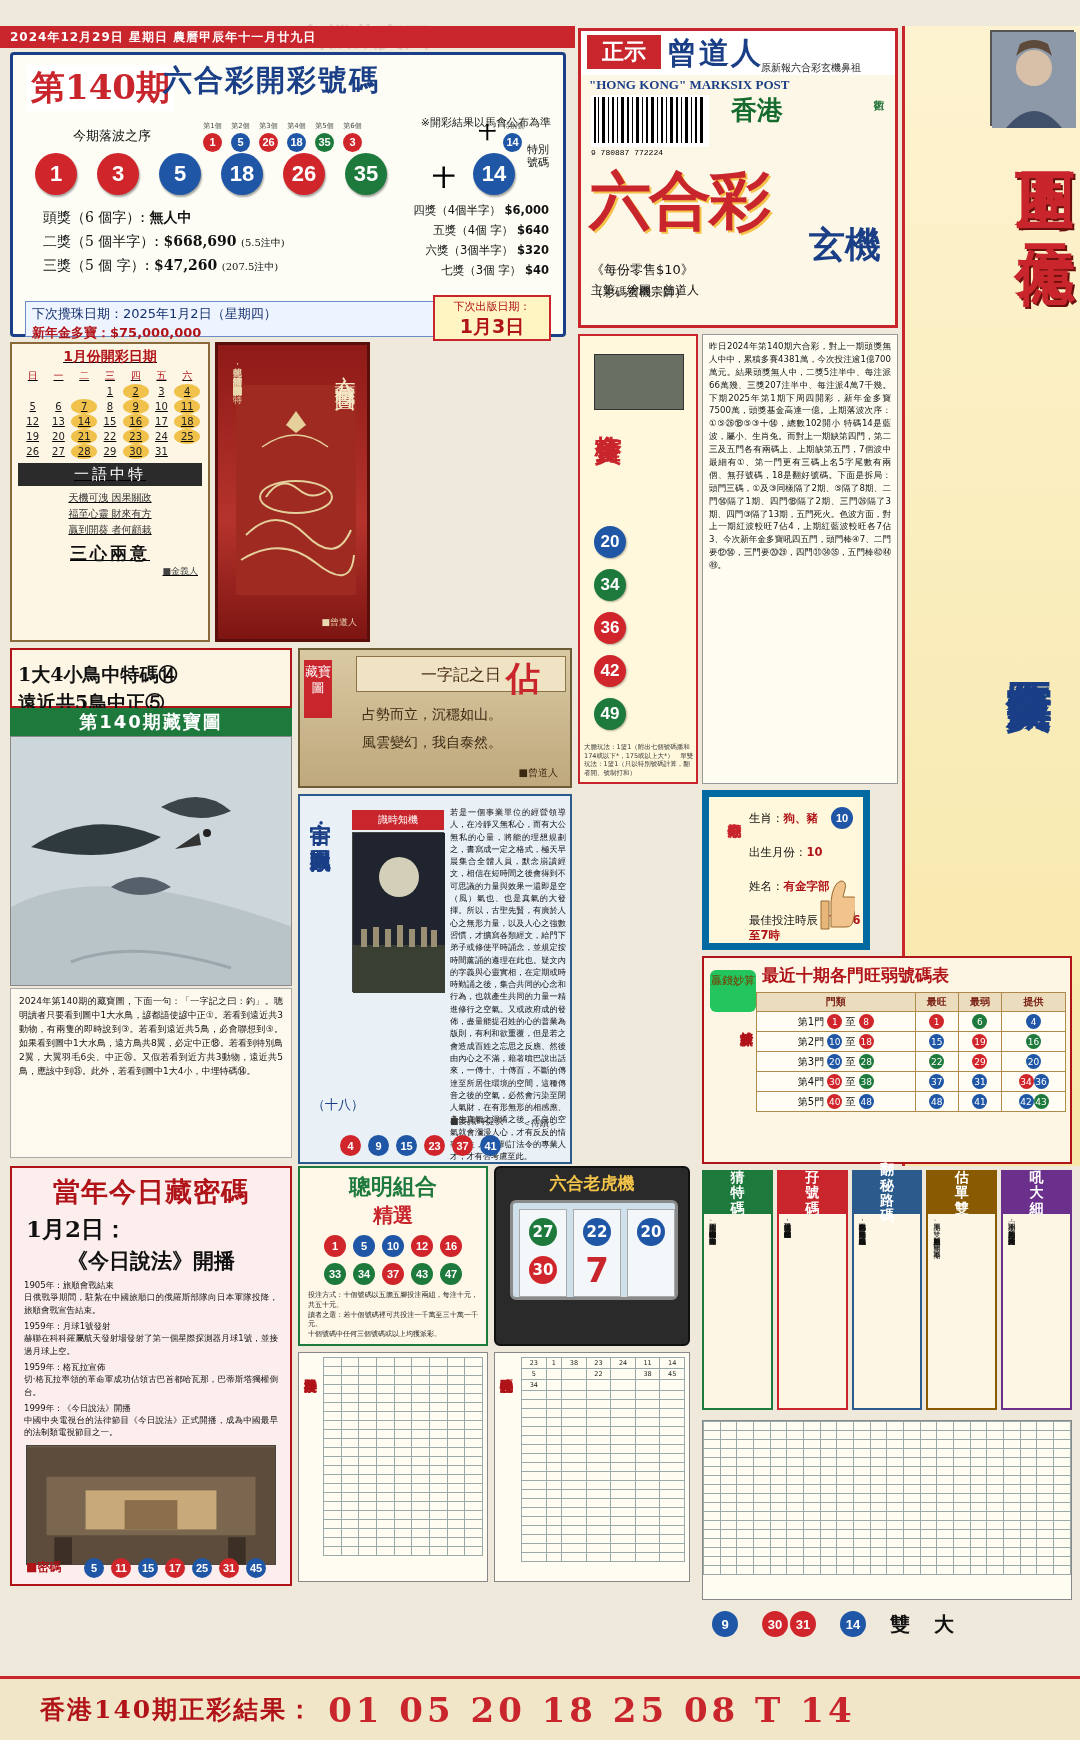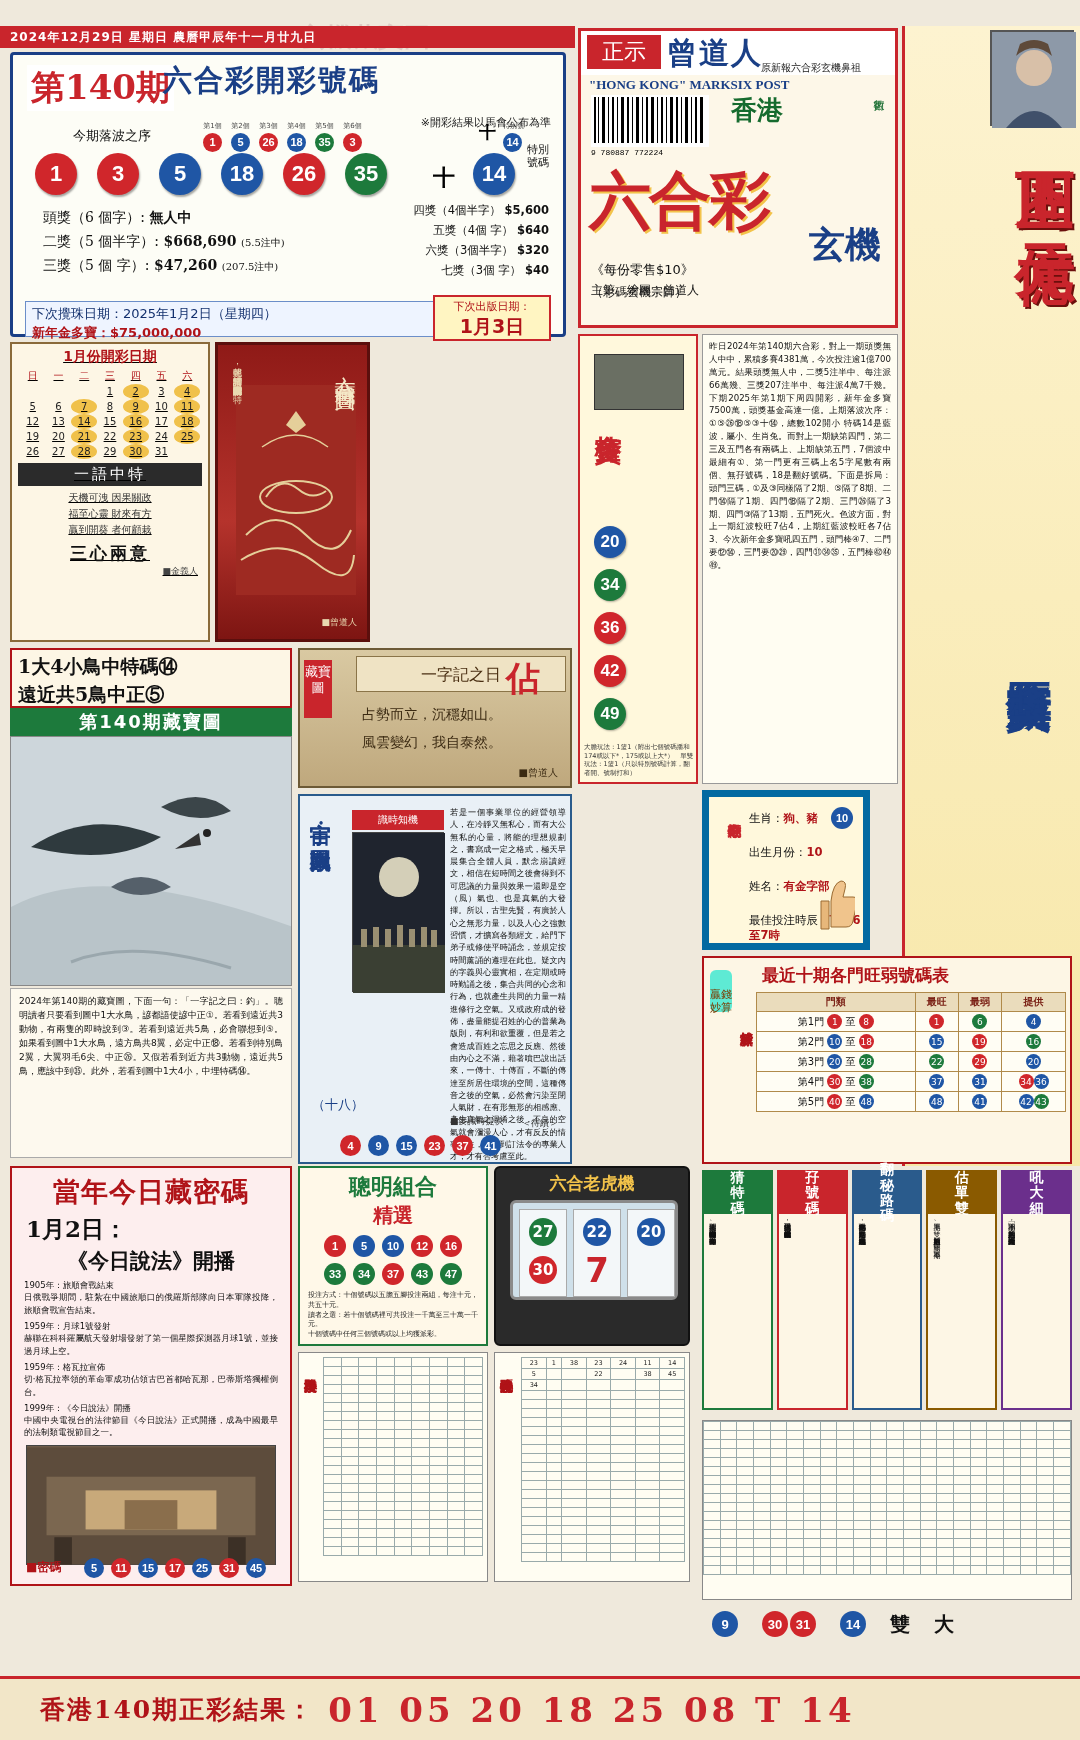--- a/index.html
+++ b/index.html
@@ -107,21 +107,21 @@
      font-family:"DejaVu Serif", serif; letter-spacing:4px; }
   #posterTextL { position:absolute; left:12px; top:16px; font-size:9px; color:#e9d9b0; line-height:1.6;}
   #posterSign { position:absolute; right:10px; bottom:10px; font-size:9px; color:#e9d9b0;}
   #posterArt { position:absolute; left:18px; top:40px; width:120px; height:210px; }
 
   
   #masthead { left:578px; top:28px; width:320px; height:300px;
      background:#fdf7e8; border:3px solid #c9252c;}
   #mhTop { position:absolute; left:0; top:0; width:100%; height:44px; background:#fff;}
   #mhZhengShi { position:absolute; left:6px; top:4px; width:74px; height:34px;
-     background:#c9252c; color:#fff; font-size:22px; font-weight:normal; text-align:center; line-height:34px;}
+     background:#c9252c; color:#fff; font-size:22px; font-weight:bold; text-align:center; line-height:34px;}
   #mhName { position:absolute; left:86px; top:2px; font-size:30px; font-weight:bold;
      color:#1a3f86; font-family:"DejaVu Serif", serif; letter-spacing:2px;}
   #mhSub { position:absolute; left:180px; top:30px; font-size:10px; color:#222;}
   #mhEng { position:absolute; left:8px; top:46px; font-size:13px; font-weight:bold; color:#1a3f86;
      font-family:"Liberation Serif", serif;}
   #barcode { position:absolute; left:10px; top:64px; width:118px; height:52px; background:#fff;}
   #barcodeNum { position:absolute; left:10px; top:117px; font-size:8px; font-family:"Liberation Mono", monospace;}
   #mhHK { position:absolute; left:150px; top:62px; font-size:26px; font-weight:bold; color:#166b2e;
      font-family:"DejaVu Serif", serif;}
   #mhShuShu { position:absolute; right:10px; top:60px; font-size:11px; color:#166b2e;}
@@ -156,21 +156,21 @@
   #jdbFoot { position:absolute; left:4px; bottom:4px; width:112px; font-size:6.5px; color:#333; line-height:1.35;}
 
   
   #commentary { left:702px; top:334px; width:196px; height:450px;
      background:#fffdf2; border:1px solid #999; padding:5px 6px;
      font-size:8.6px; line-height:1.5; color:#111; text-align:justify;}
 
   
   #tip145 { left:10px; top:648px; width:282px; height:60px;
      background:#fdf6e5; border:2px solid #b01318;}
-  #tip145 .l1 { font-size:19px; font-weight:bold; color:#111; padding:4px 6px 0; font-family:"DejaVu Serif", serif;}
+  #tip145 .l1 { font-size:19px; font-weight:bold; color:#111; padding:12px 6px 0; font-family:"DejaVu Serif", serif;}
   #tip145 .l2 { font-size:19px; font-weight:bold; color:#111; padding:2px 6px; font-family:"DejaVu Serif", serif;}
   #tip145Bar { left:10px; top:708px; width:282px; height:28px; background:#1d7a3c; color:#fff;
      font-size:18px; font-weight:bold; text-align:center; line-height:28px; letter-spacing:2px;}
   #hiddenPic { left:10px; top:736px; width:282px; height:250px;
      background:linear-gradient(#cfd8dd,#e9eef0); border:1px solid #888; overflow:hidden;}
   #hiddenTxt { left:10px; top:988px; width:282px; height:170px; background:#fdf9ee;
      border:1px solid #aaa; padding:6px 8px; font-size:9px; line-height:1.55; color:#111; text-align:justify;}
 
   
   #oneword { left:298px; top:648px; width:274px; height:140px;
@@ -207,22 +207,22 @@
   #zdLeft { position:absolute; left:4px; top:16px; width:30px; font-size:14px; color:#c9252c;
      font-weight:bold; text-align:center; line-height:1.25;}
   .zdRow { position:absolute; left:40px; font-size:11.5px; color:#111;}
   #zdBall { position:absolute; right:10px; top:10px; width:22px; height:22px; font-size:11px;}
   #zdThumb { position:absolute; right:8px; bottom:10px; width:44px; height:56px; }
 
   
   #recent { left:702px; top:956px; width:370px; height:208px;
      background:#fdf6e5; border:2px solid #b01318;}
   #recentTitle { position:absolute; left:58px; top:6px; font-size:17px; font-weight:bold; color:#b01318;}
-  #recentBadge { position:absolute; left:6px; top:12px; width:22px; height:42px; background:#5eead4;
-     border-radius:6px; font-size:11px; text-align:center; color:#7a3a00; line-height:1.2; padding-top:18px;}
+  #recentBadge { position:absolute; left:6px; top:12px; width:46px; height:42px; background:#22c55e;
+     border-radius:6px; font-size:11px; text-align:center; color:#7a3a00; line-height:1.2; padding-top:4px;}
   table.rt { position:absolute; left:52px; top:34px; width:310px; border-collapse:collapse; font-size:10px;}
   table.rt th { background:#eadcbc; border:1px solid #b08a4a; padding:2px 0; color:#7a2015; font-weight:bold;}
   table.rt td { border:1px solid #b08a4a; padding:2px 0; text-align:center; color:#111; background:#fffdf4;}
   .minib { display:inline-flex; width:15px; height:15px; border-radius:50%; color:#fff;
      font-size:9px; align-items:center; justify-content:center; }
   #recentSide { position:absolute; left:6px; top:64px; width:44px; font-size:13px; color:#b01318;
      font-weight:bold; text-align:center; line-height:1.3;}
 
   
   #history { left:10px; top:1166px; width:282px; height:420px;
@@ -334,21 +334,21 @@
     <div class="bigRow" id="bigSpecial" style="left:460px">
         <div class="ball blue bball">14</div>
       </div>
 
     <div id="prizesLeft">
         <div class="prizeL" style="top: 154px;"><span>頭獎（6 個字）:</span> <b>無人中</b></div>
         <div class="prizeL" style="top: 178px;"><span>二獎（5 個半字）:</span> <b>$668,690</b> <span style="font-size:10px">(5.5注中)</span></div>
         <div class="prizeL" style="top: 202px;"><span>三獎（5 個 字）:</span> <b>$47,260</b> <span style="font-size:10px">(207.5注中)</span></div>
       </div>
     <div id="prizesRight">
-        <div class="prizeRow" style="top: 148px;"><span>四獎（4個半字）</span> <b>$5,600</b></div>
+        <div class="prizeRow" style="top: 148px;"><span>四獎（4個半字）</span> <b>$6,000</b></div>
         <div class="prizeRow" style="top: 168px;"><span>五獎（4個 字）</span> <b>$640</b></div>
         <div class="prizeRow" style="top: 188px;"><span>六獎（3個半字）</span> <b>$320</b></div>
         <div class="prizeRow" style="top: 208px;"><span>七獎（3個 字）</span> <b>$40</b></div>
       </div>
 
     <div id="nextDraw">
       <div>下次攪珠日期：2025年1月2日（星期四）</div>
       <div style="font-weight:bold;color:#b01318">新年金多寶：$75,000,000</div>
     </div>
     <div id="nextPub">

